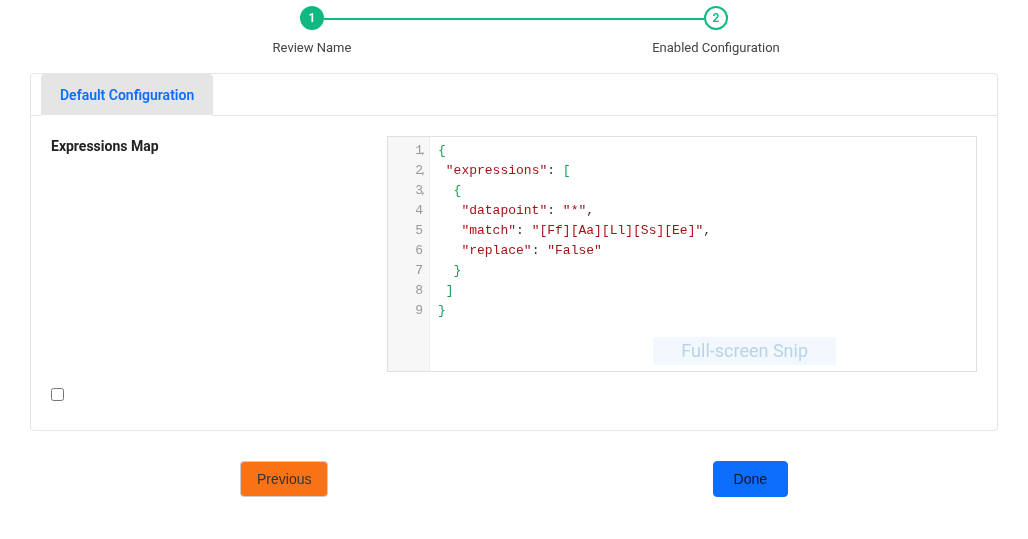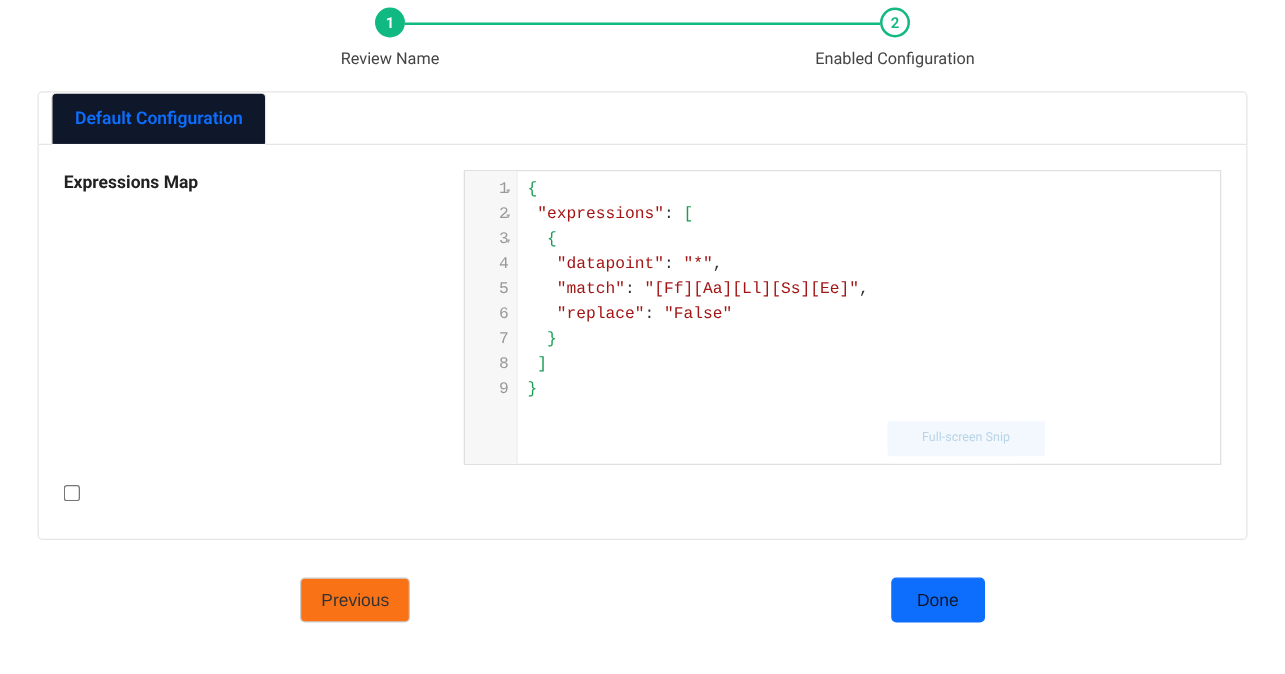--- a/index.html
+++ b/index.html
@@ -82,30 +82,31 @@
     padding: 12px 18px;
     font-size: 14px;
     color: #0d6efd;
     font-weight: 600;
     border: 1px solid #e5e5e5;
     border-bottom: 1px solid #fff;
     margin-left: 10px;
     margin-bottom: -1px;
     border-top-left-radius: 4px;
     border-top-right-radius: 4px;
-    background: #0f172a;
+    background: #e5e5e5;
     cursor: pointer;
   }
   .panel-body {
     padding: 20px 20px 26px 20px;
   }
   .field-row {
     display: flex;
     align-items: flex-start;
     margin-bottom: 16px;
+    gap: 16px;
   }
   .field-label {
     flex: 0 0 320px;
     font-weight: 700;
     font-size: 14px;
     color: #222;
     padding-top: 2px;
   }
   .field-control {
     flex: 1;
@@ -152,21 +153,21 @@
   .tok-key { color: #a31515; }
   .tok-colon { color: #333; }
   .tok-str { color: #a31515; }
   .snip-hint {
     position: absolute;
     right: 140px;
     bottom: 6px;
     background: #eaf4fc;
     color: #8bb8d8;
     font-family: -apple-system, BlinkMacSystemFont, "Segoe UI", Roboto, sans-serif;
-    font-size: 10px;
+    font-size: 18px;
     padding: 4px 28px;
     border-radius: 2px;
     opacity: 0.6;
   }
   .checkbox {
     margin: 0;
   }
   
   .footer {
     display: flex;

